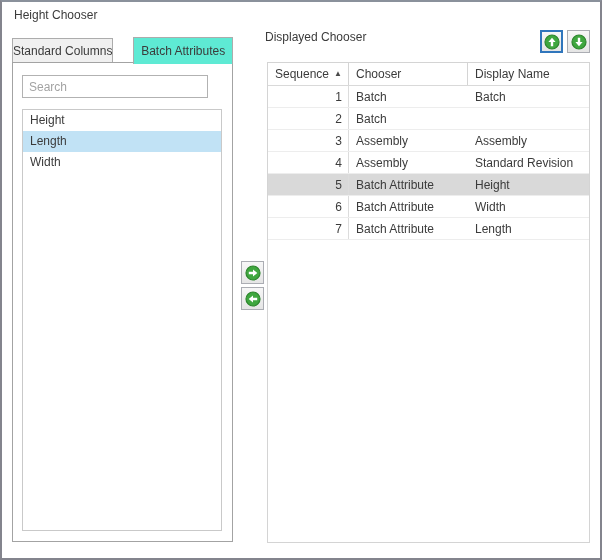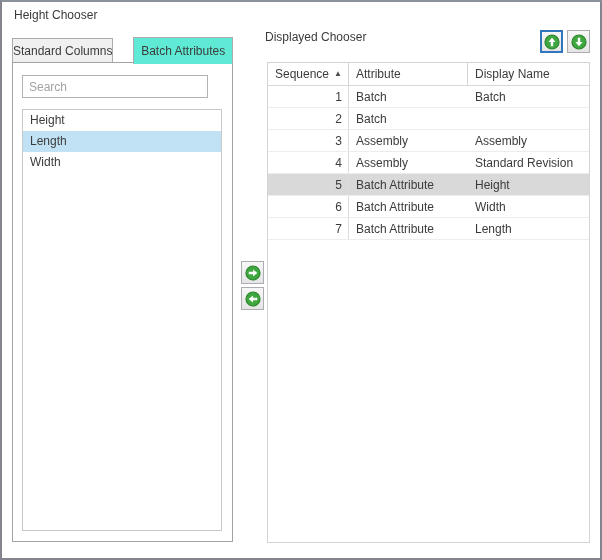--- a/index.html
+++ b/index.html
@@ -139,21 +139,21 @@
     </button>
   </div>
 
   <div class="grid">
     <div class="grid-header">
       <div class="hcell h-seq">
         <span>Sequence</span>
         <span class="sort-glyph">▲</span>
       </div>
       <div class="hcell h-cat">
-        <span>Attribute</span>
+        <span>Chooser</span>
       </div>
       <div class="hcell h-name">
         <span>Display Name</span>
       </div>
     </div>
     <div>
         <div class="grid-row">
     <div class="cell c-seq">1</div>
     <div class="cell c-cat">Batch</div>
     <div class="cell c-name">Batch</div>

